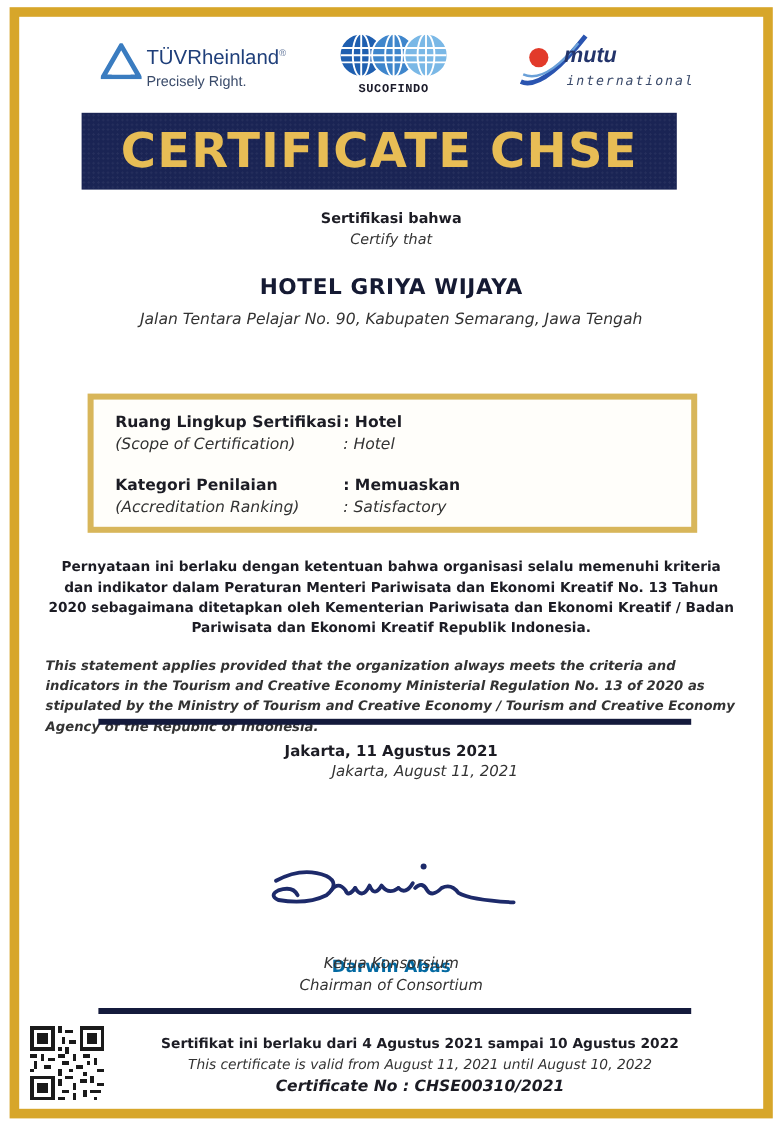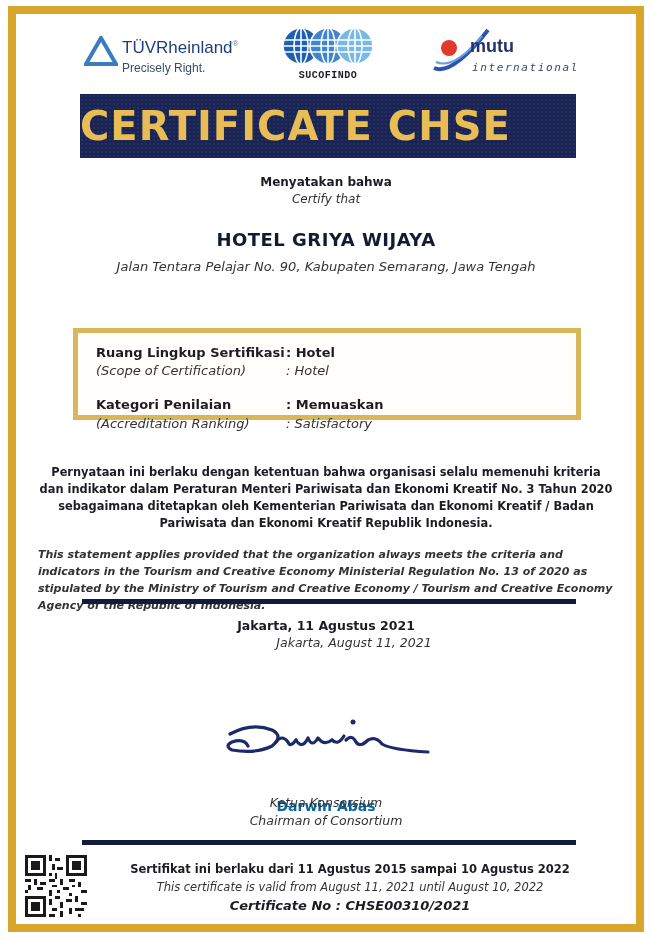--- a/index.html
+++ b/index.html
@@ -13,34 +13,34 @@
   .tuv-tri { position: absolute; left: 0; top: 2px; }
   .tuv-name { position: absolute; left: 38px; top: 4px; font-family: "Liberation Sans", sans-serif; font-size: 17px; color: #1f3f7a; white-space: nowrap; }
   .tuv-name b { font-weight: normal; }
   .tuv-reg { font-size: 8px; vertical-align: super; color: #6a7da0; }
   .tuv-tag { position: absolute; left: 38px; top: 27px; font-family: "Liberation Sans", sans-serif; font-size: 12px; color: #3a4b6a; white-space: nowrap; }
 
   .suco { left: 282px; top: 26px; width: 92px; height: 58px; }
   .suco-text { position: absolute; left: 0; top: 44px; width: 92px; text-align: center; font-family: Liberation Mono, monospace; font-weight: bold; font-size: 10px; letter-spacing: 0.5px; color: #1b1b2a; }
 
   .mutu { left: 432px; top: 28px; width: 140px; height: 50px; }
-  .mutu-name { position: absolute; left: 38px; top: 8px; font-family: "Liberation Sans", sans-serif; font-weight: bold; font-size: 18px; color: #23346b; }
+  .mutu-name { position: absolute; left: 38px; top: 8px; font-family: "Liberation Sans", sans-serif; font-weight: bold; font-style: italic; font-size: 18px; color: #23346b; }
   .mutu-intl { position: absolute; left: 40px; top: 33px; font-family: "DejaVu Sans Mono", monospace; font-style: italic; font-size: 11px; letter-spacing: 1.6px; color: #3a4a6a; }
 
   
-  .banner { left: 80px; top: 94px; width: 496px; height: 64px; background: #1a2454; background-image: radial-gradient(rgba(255,255,255,0.05) 1px, transparent 1px); background-size: 4px 4px; display: flex; align-items: center; justify-content: flex-start; }
+  .banner { left: 68px; top: 94px; width: 496px; height: 64px; background: #1a2454; background-image: radial-gradient(rgba(255,255,255,0.05) 1px, transparent 1px); background-size: 4px 4px; display: flex; align-items: center; justify-content: center; }
   .banner-title { font-family: "DejaVu Sans", sans-serif; font-weight: bold; font-size: 40px; letter-spacing: 1px; color: #e8bd55; }
 
   .intro-id { top: 175px; font-size: 12px; font-weight: bold; color: #1c1c24; }
   .intro-en { top: 192px; font-size: 12px; font-style: italic; color: #333; }
   .hotel-name { top: 229px; font-size: 18px; font-weight: bold; letter-spacing: 0.5px; color: #151a33; }
   .hotel-addr { top: 259px; font-size: 13px; font-style: italic; color: #333; }
 
   
-  .scope { left: 73px; top: 328px; width: 508px; height: 92px; border: 5px solid #d8b65a; box-sizing: border-box; background: #fffefa; }
+  .scope { left: 73px; top: 328px; width: 508px; height: 116px; border: 5px solid #d8b65a; box-sizing: border-box; background: #fffefa; }
   .scope .lbl { position: absolute; left: 18px; font-size: 13px; white-space: nowrap; }
   .scope .val { position: absolute; left: 208px; font-size: 13px; white-space: nowrap; }
   .b { font-weight: bold; color: #1c1c24; }
   .i { font-style: italic; color: #333; }
 
   .stmt-id { left: 38px; width: 576px; top: 464px; text-align: center; font-size: 11.4px; font-weight: bold; line-height: 17px; color: #1c1c24; }
   .stmt-en { left: 38px; width: 576px; top: 546px; font-size: 11px; font-style: italic; line-height: 17px; color: #333; font-weight: bold; }
 
   .divider { left: 82px; width: 494px; height: 5px; background: #141a3c; }
 
@@ -98,39 +98,39 @@
     <path d="M4 34 Q22 42 50 8" stroke="#6aa0d8" stroke-width="2" fill="none"></path>
   </svg>
   <div class="mutu-name">mutu</div>
   <div class="mutu-intl">international</div>
 </div>
 
 <div class="abs banner">
   <span class="banner-title">CERTIFICATE CHSE</span>
 </div>
 
-<div class="abs center intro-id">Menyatakan bahwa</div>
+<div class="abs center intro-id">Sertifikasi bahwa</div>
 <div class="abs center intro-en">Certify that</div>
 
 <div class="abs center hotel-name">HOTEL GRIYA WIJAYA</div>
 <div class="abs center hotel-addr">Jalan Tentara Pelajar No. 90, Kabupaten Semarang, Jawa Tengah</div>
 
 <div class="abs scope">
   <div class="lbl b" style="top:12px;">Ruang Lingkup Sertifikasi</div>
   <div class="lbl i" style="top:30px;">(Scope of Certification)</div>
   <div class="val b" style="top:12px;">: Hotel</div>
   <div class="val i" style="top:30px;">: Hotel</div>
 
   <div class="lbl b" style="top:64px;">Kategori Penilaian</div>
   <div class="lbl i" style="top:83px;">(Accreditation Ranking)</div>
   <div class="val b" style="top:64px;">: Memuaskan</div>
   <div class="val i" style="top:83px;">: Satisfactory</div>
 </div>
 
-<div class="abs stmt-id">Pernyataan ini berlaku dengan ketentuan bahwa organisasi selalu memenuhi kriteria dan indikator dalam Peraturan Menteri Pariwisata dan Ekonomi Kreatif No. 3 Tahun 2020 sebagaimana ditetapkan oleh Kementerian Pariwisata dan Ekonomi Kreatif / Badan Pariwisata dan Ekonomi Kreatif Republik Indonesia.</div>
+<div class="abs stmt-id">Pernyataan ini berlaku dengan ketentuan bahwa organisasi selalu memenuhi kriteria dan indikator dalam Peraturan Menteri Pariwisata dan Ekonomi Kreatif No. 13 Tahun 2020 sebagaimana ditetapkan oleh Kementerian Pariwisata dan Ekonomi Kreatif / Badan Pariwisata dan Ekonomi Kreatif Republik Indonesia.</div>
 <div class="abs stmt-en">This statement applies provided that the organization always meets the criteria and indicators in the Tourism and Creative Economy Ministerial Regulation No. 13 of 2020 as stipulated by the Ministry of Tourism and Creative Economy / Tourism and Creative Economy Agency of the Republic of Indonesia.</div>
 
 <div class="abs divider" style="top:599px;"></div>
 
 <div class="abs center date-id">Jakarta, 11 Agustus 2021</div>
 <div class="abs center date-en">Jakarta, August 11, 2021</div>
 
 <svg class="abs signature" width="212" height="50" viewBox="0 0 212 50">
   <g fill="none" stroke="#1d2a6a" stroke-width="3.2" stroke-linecap="round" stroke-linejoin="round">
     <path d="M8 18 Q30 6 50 14 Q62 20 50 30 Q34 38 10 34 Q2 30 10 26 Q22 22 26 30"></path>
@@ -197,15 +197,15 @@
       <rect x="12" y="19" width="1" height="2"></rect>
     <rect x="14" y="15" width="2" height="1"></rect>
       <rect x="17" y="14" width="1" height="2"></rect>
       <rect x="19" y="16" width="2" height="1"></rect>
       <rect x="15" y="18" width="1" height="2"></rect>
       <rect x="17" y="18" width="3" height="1"></rect>
       <rect x="18" y="20" width="1" height="1"></rect>
   </g>
 </svg>
 
-<div class="abs valid-id">Sertifikat ini berlaku dari 11 Agustus 2015 sampai 10 Agustus 2022</div>
+<div class="abs valid-id">Sertifikat ini berlaku dari 4 Agustus 2021 sampai 10 Agustus 2022</div>
 <div class="abs valid-en">This certificate is valid from August 11, 2021 until August 10, 2022</div>
 <div class="abs cert-no">Certificate No : CHSE00310/2021</div>
 
 </body></html>

